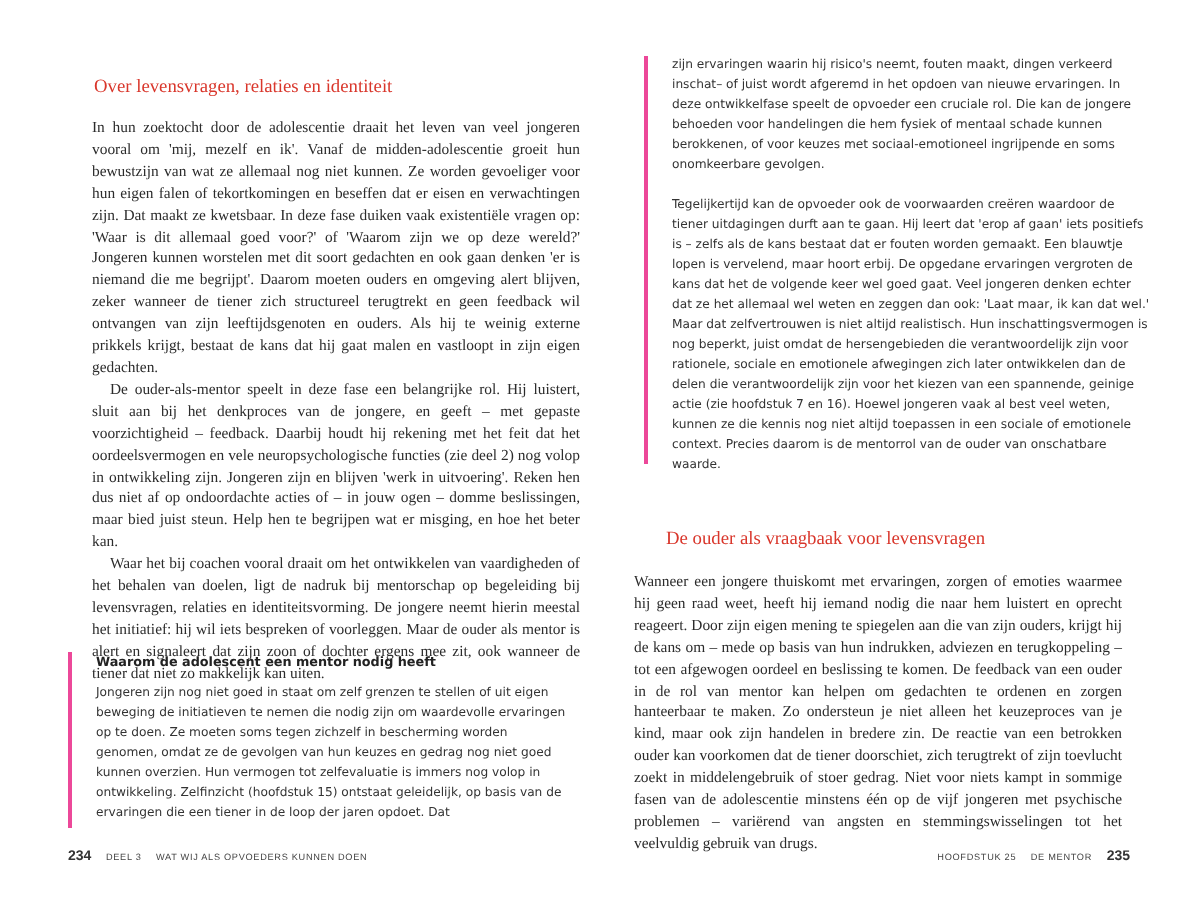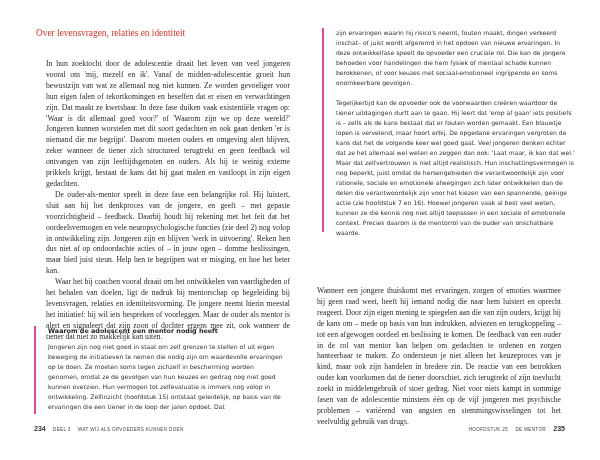--- a/index.html
+++ b/index.html
@@ -12,21 +12,21 @@
   .spread { position: absolute; inset: 0; }
   .page { position: absolute; top: 0; height: 460px; }
   .page.left { left: 0; width: 300px; }
   .page.right { left: 300px; width: 300px; }
 
   .heading {
     position: absolute;
     font-family: "Liberation Serif", "DejaVu Serif", serif;
     font-size: 9.4px;
     color: #d9362b;
-    margin: 2px;
+    margin: 13px;
     font-weight: normal;
     white-space: nowrap;
   }
   .body-text {
     position: absolute;
     font-family: "Liberation Serif", "DejaVu Serif", serif;
     font-size: 7.7px;
     line-height: 10.9px;
     color: #2b2b2b;
     text-align: justify;
@@ -99,20 +99,21 @@
       <span>Wat wij als opvoeders kunnen doen</span>
     </div>
   </div>
 
   <div class="page right">
     <div class="sidebar" style="left:22px; top:28px; width:240px; height:204px;">
       <p>zijn ervaringen waarin hij risico's neemt, fouten maakt, dingen verkeerd inschat– of juist wordt afgeremd in het opdoen van nieuwe ervaringen. In deze ontwikkelfase speelt de opvoeder een cruciale rol. Die kan de jongere behoeden voor handelingen die hem fysiek of mentaal schade kunnen berokkenen, of voor keuzes met sociaal-emotioneel ingrijpende en soms onomkeerbare gevolgen.</p>
       <p>Tegelijkertijd kan de opvoeder ook de voorwaarden creëren waardoor de tiener uitdagingen durft aan te gaan. Hij leert dat 'erop af gaan' iets positiefs is – zelfs als de kans bestaat dat er fouten worden gemaakt. Een blauwtje lopen is vervelend, maar hoort erbij. De opgedane ervaringen vergroten de kans dat het de volgende keer wel goed gaat. Veel jongeren denken echter dat ze het allemaal wel weten en zeggen dan ook: 'Laat maar, ik kan dat wel.' Maar dat zelfvertrouwen is niet altijd realistisch. Hun inschattingsvermogen is nog beperkt, juist omdat de hersengebieden die verantwoordelijk zijn voor rationele, sociale en emotionele afwegingen zich later ontwikkelen dan de delen die verantwoordelijk zijn voor het kiezen van een spannende, geinige actie (zie hoofdstuk 7 en 16). Hoewel jongeren vaak al best veel weten, kunnen ze die kennis nog niet altijd toepassen in een sociale of emotionele context. Precies daarom is de mentorrol van de ouder van onschatbare waarde.</p>
     </div>
 
+    <h2 class="heading" style="left:20px; top:252px;">De ouder als vraagbaak voor levensvragen</h2>
 
     <div class="body-text" style="left:5px; top:274px; width:244px;">
       <p>Wanneer een jongere thuiskomt met ervaringen, zorgen of emoties waarmee hij geen raad weet, heeft hij iemand nodig die naar hem luistert en oprecht reageert. Door zijn eigen mening te spiegelen aan die van zijn ouders, krijgt hij de kans om – mede op basis van hun indrukken, adviezen en terugkoppeling – tot een afgewogen oordeel en beslissing te komen. De feedback van een ouder in de rol van mentor kan helpen om gedachten te ordenen en zorgen hanteerbaar te maken. Zo ondersteun je niet alleen het keuzeproces van je kind, maar ook zijn handelen in bredere zin. De reactie van een betrokken ouder kan voorkomen dat de tiener doorschiet, zich terugtrekt of zijn toevlucht zoekt in middelengebruik of stoer gedrag. Niet voor niets kampt in sommige fasen van de adolescentie minstens één op de vijf jongeren met psychische problemen – variërend van angsten en stemmingswisselingen tot het veelvuldig gebruik van drugs.</p>
     </div>
 
     <div class="footer" style="right:35px;">
       <span>Hoofdstuk 25</span>
       <span class="sep"></span>
       <span>De mentor</span>
       <span class="sep"></span>

